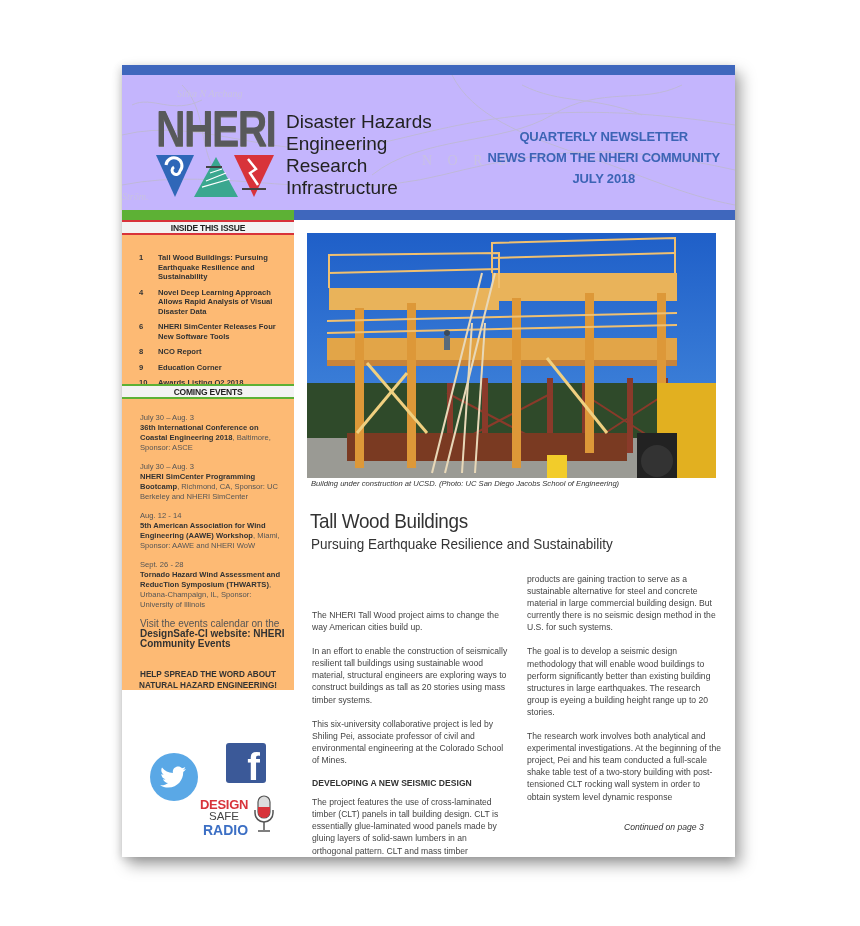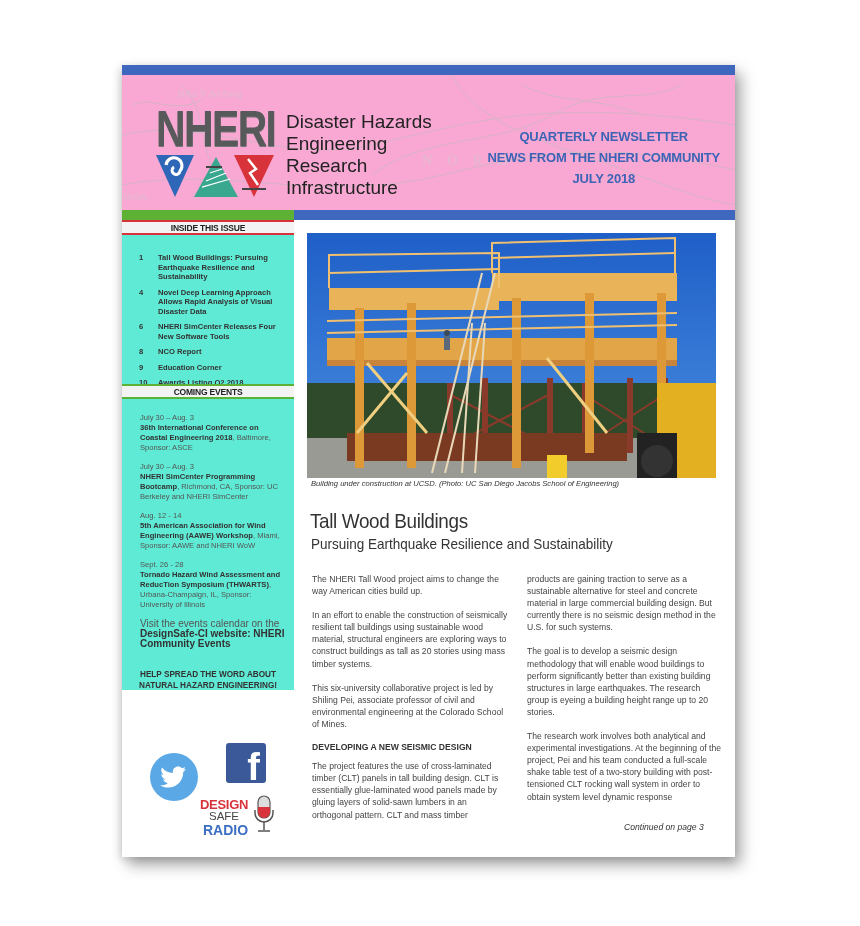--- a/index.html
+++ b/index.html
@@ -9,21 +9,21 @@
   .page {
     position: absolute; left: 122px; top: 65px; width: 613px; height: 792px;
     background: #ffffff;
     box-shadow: 6px 8px 14px rgba(0,0,0,0.35), -2px 2px 8px rgba(0,0,0,0.15);
     overflow: hidden;
   }
   .top-bar { position: absolute; left: 0; top: 0; width: 613px; height: 10px; background: #3f67bd; }
 
   .header {
     position: absolute; left: 0; top: 10px; width: 613px; height: 135px;
-    background: #f9a8d4;
+    background: #c4b5fd;
     overflow: hidden;
   }
   .map-bg { position: absolute; left: 0; top: 0; width: 613px; height: 135px; opacity: 0.55; }
 
   .logo { position: absolute; left: 34px; top: 28px; width: 118px; height: 96px; }
   .logo-word {
     position: absolute; left: 0; top: 0; width: 118px; height: 52px;
     font-family: "Liberation Sans", sans-serif; font-weight: bold; font-size: 50px;
     letter-spacing: -2px; color: #58595b; line-height: 52px;
     transform: scaleX(0.82); transform-origin: left top;
@@ -40,21 +40,21 @@
   .header-right {
     position: absolute; right: 15px; top: 51px; text-align: center;
     font-family: "Liberation Sans", sans-serif; font-weight: bold; color: #3c64b5;
     font-size: 13px; line-height: 21px; letter-spacing: -0.2px;
   }
 
   .green-bar { position: absolute; left: 0; top: 145px; width: 172px; height: 10px; background: #5db135; }
   .blue-bar2 { position: absolute; left: 172px; top: 145px; width: 441px; height: 10px; background: #3f67bd; }
 
   
-  .sidebar { position: absolute; left: 0; top: 155px; width: 172px; height: 470px; background: #5eead4; }
+  .sidebar { position: absolute; left: 0; top: 155px; width: 172px; height: 470px; background: #fdba74; }
   .sb-heading {
     position: relative; height: 15px; background: #f3f3f3;
     border-top: 2px solid #d8333a; border-bottom: 2px solid #d8333a;
     text-align: center; font-weight: bold; font-size: 8.5px; line-height: 12px; color: #222;
     letter-spacing: -0.2px;
   }
   .sb-heading.green { border-top: 2px solid #5db135; border-bottom: 2px solid #5db135; }
   .toc { list-style: none; padding: 18px 6px 0 17px; }
   .toc li { display: flex; font-size: 7.6px; line-height: 9.5px; font-weight: bold; color: #333; margin-bottom: 6px; }
   .toc .num { width: 19px; flex: none; }
@@ -80,21 +80,21 @@
 
   
   .photo { position: absolute; left: 185px; top: 168px; width: 409px; height: 245px; overflow: hidden; background: #2a6fd0; }
   .caption { position: absolute; left: 189px; top: 414px; font-style: italic; font-size: 7.6px; color: #333; white-space: nowrap; }
 
   .title { position: absolute; left: 188px; top: 444px; font-size: 21px; color: #333; letter-spacing: -0.4px; transform: scaleX(0.9); transform-origin: left; white-space: nowrap; }
   .subtitle { position: absolute; left: 189px; top: 470px; font-size: 15px; color: #333; transform: scaleX(0.9); transform-origin: left; white-space: nowrap; }
 
   .col { position: absolute; top: 508px; width: 196px; font-size: 8.6px; line-height: 12.1px; color: #444; }
   .col p { margin-bottom: 12px; }
-  .col1 { left: 190px; }
+  .col1 { left: 190px; margin-top: 36px; }
   .col2 { left: 405px; }
   .col h3 { font-size: 8.6px; font-weight: bold; color: #333; margin-bottom: 7px; margin-top: -1px; }
   .continued { position: absolute; left: 502px; top: 757px; font-style: italic; font-size: 8.6px; color: #333; }
 </style>
 </head>
 <body>
 
 <div class="page">
   <div class="top-bar"></div>
 

